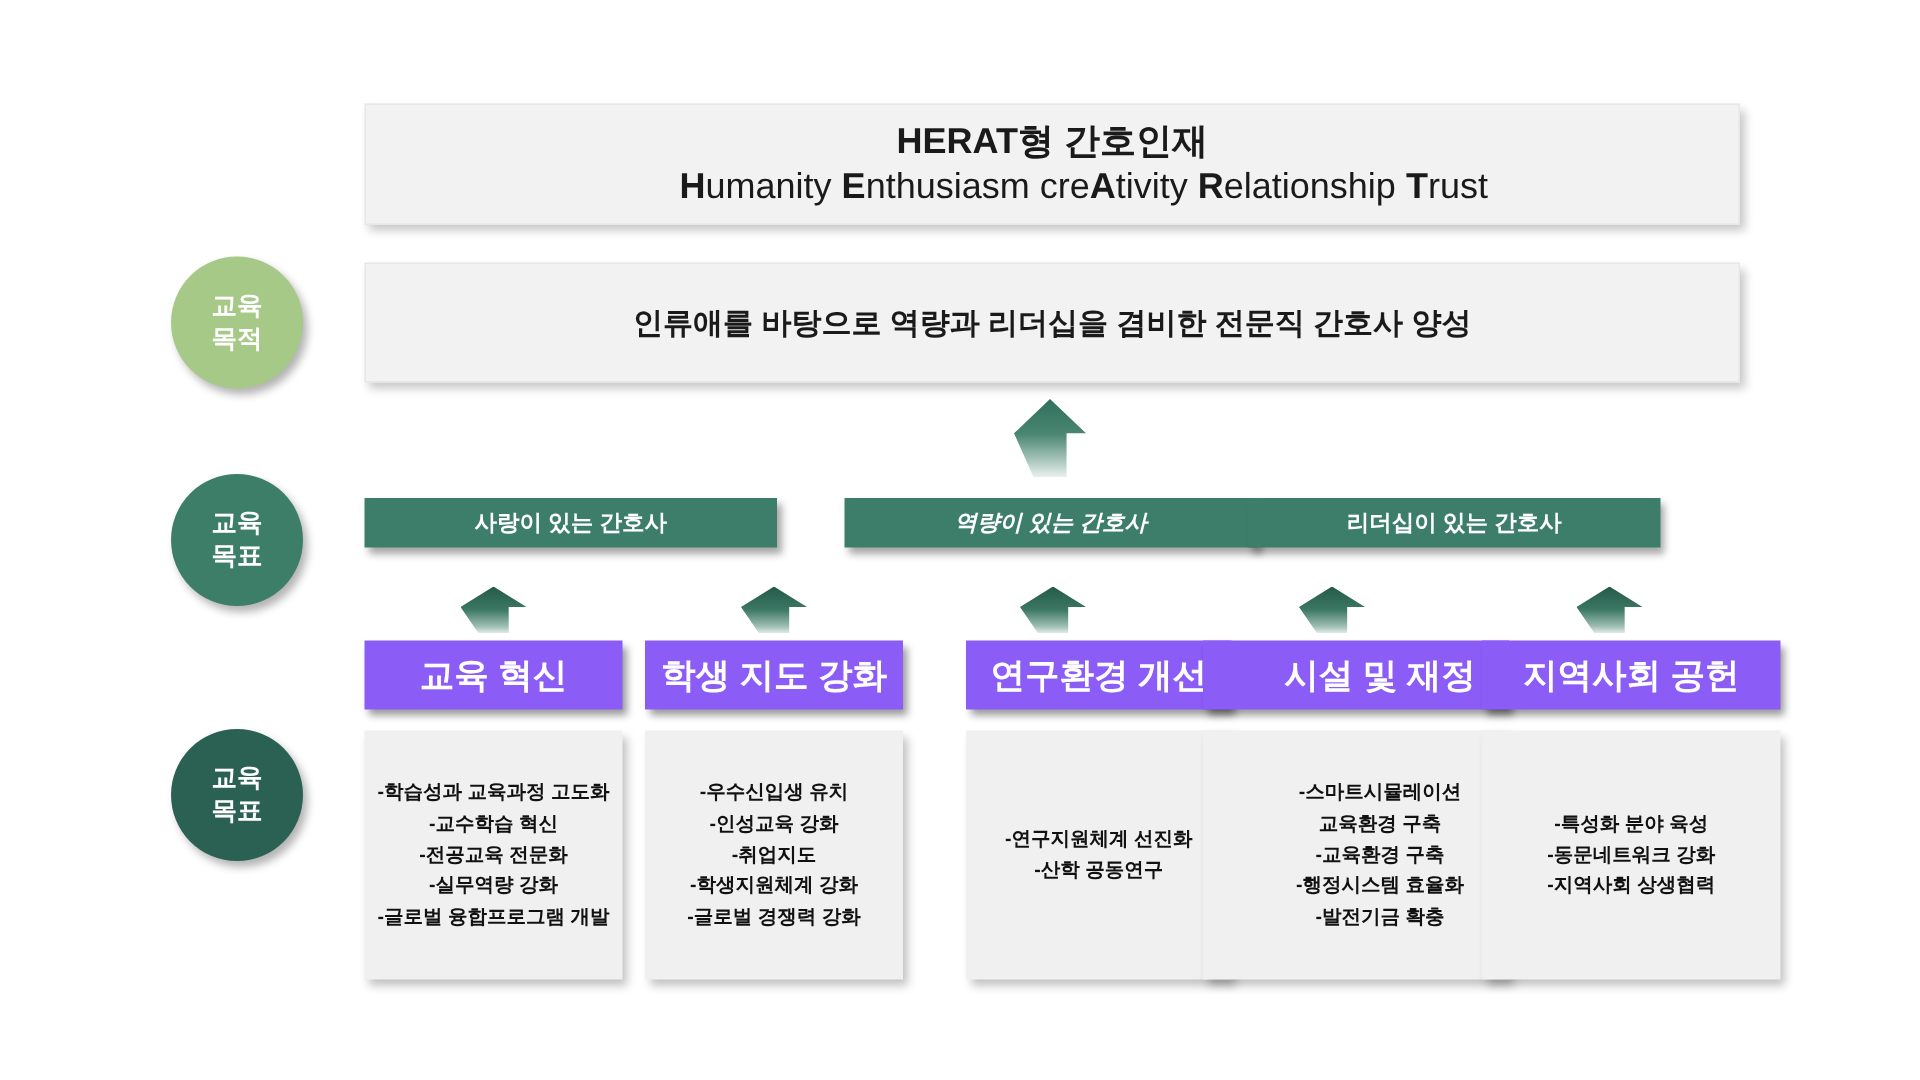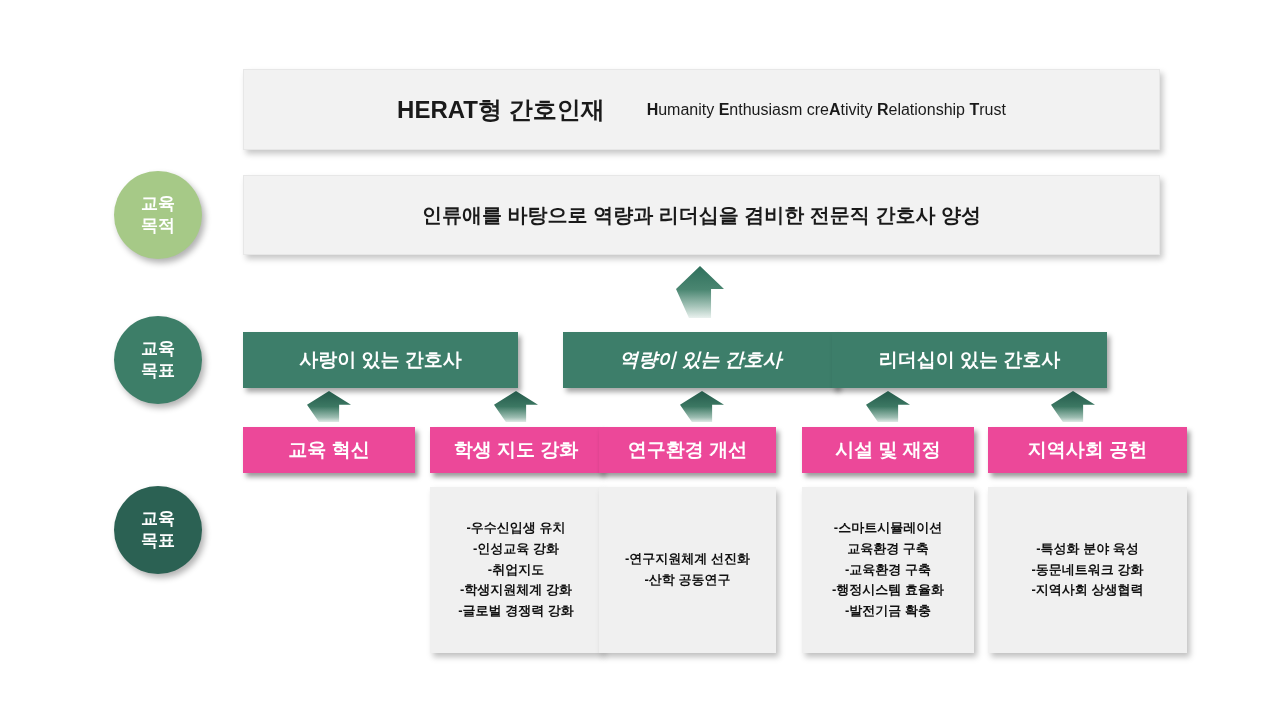--- a/index.html
+++ b/index.html
@@ -12,55 +12,55 @@
     color:#ffffff;font-weight:700;font-size:17px;line-height:1.3;white-space:pre-line;
     box-shadow:3px 4px 6px rgba(0,0,0,0.3);}
   .circle.vision{top:67px;background:#ccca4f;}
   .circle.purpose{top:171px;background:#a6c987;}
   .circle.goals{top:316px;background:#3d7e68;}
   .circle.strategies{top:486px;background:#2b6153;}
 
   
   .banner{position:absolute;left:243px;width:915px;background:#f2f2f2;
     border:1px solid #e7e7e7;box-shadow:3px 4px 6px rgba(0,0,0,0.22);
-    display:flex;align-items:center;justify-content:center;color:#1a1a1a;}
+    display:flex;flex-direction:column;align-items:center;justify-content:center;color:#1a1a1a;}
   .banner.vision-banner{top:69px;height:79px;}
   .banner.purpose-banner{top:175px;height:78px;}
   .banner-title{font-size:24px;font-weight:700;line-height:1.25;}
-  .banner-sub{font-size:16px;font-weight:400;line-height:1.25;margin-left:42px;}
+  .banner-sub{font-size:24px;font-weight:400;line-height:1.25;margin-left:42px;}
   .banner-sub span.b{font-weight:700;}
   .purpose-text{font-size:20px;font-weight:700;}
 
   
   .arrow-up{position:absolute;
     clip-path:polygon(50% 0%,100% 44%,73% 44%,73% 100%,27% 100%,0% 44%);}
   .arrow-big{left:676px;top:266px;width:48px;height:52px;
     background:linear-gradient(180deg,#2f705c 0%,#4a8671 45%,#a7c5ba 78%,#e9f1ee 100%);}
   .arrow-small{top:391px;width:44px;height:31px;
     background:linear-gradient(180deg,#24594a 0%,#3c7863 50%,#9cbdb1 85%,#dfeae6 100%);}
   .arrow-s1{left:307px;} .arrow-s2{left:494px;} .arrow-s3{left:680px;}
   .arrow-s4{left:866px;} .arrow-s5{left:1051px;}
 
   
-  .goal-box{position:absolute;top:332px;height:56px;width:275px;background:#3d7e6a;
-    color:#ffffff;font-size:19px;font-weight:700;display:flex;align-items:center;justify-content:center;
+  .goal-box{position:absolute;top:332px;height:33px;width:275px;background:#3d7e6a;
+    color:#ffffff;font-size:15px;font-weight:700;display:flex;align-items:center;justify-content:center;
     box-shadow:3px 4px 5px rgba(0,0,0,0.35);}
   .goal-1{left:243px;} .goal-2{left:563px;font-style:italic;} .goal-3{left:832px;}
 
   
-  .strat-title{position:absolute;top:427px;height:46px;background:#ec4899;color:#ffffff;
-    font-size:19px;font-weight:700;display:flex;align-items:center;justify-content:center;
+  .strat-title{position:absolute;top:427px;height:46px;background:#8b5cf6;color:#ffffff;
+    font-size:23px;font-weight:700;display:flex;align-items:center;justify-content:center;
     box-shadow:3px 4px 5px rgba(0,0,0,0.4);}
   .strat-list{position:absolute;top:487px;height:166px;background:#f0f0f0;
     box-shadow:3px 4px 6px rgba(0,0,0,0.25);
     display:flex;flex-direction:column;align-items:center;justify-content:center;
     color:#111111;font-size:13px;font-weight:700;line-height:1.6;text-align:center;}
   .strat-list .item{white-space:pre-line;}
-  .col-1{left:243px;width:172px;} .col-2{left:430px;width:172px;} .col-3{left:599px;width:177px;}
-  .col-4{left:802px;width:172px;} .col-5{left:988px;width:199px;}
+  .col-1{left:243px;width:172px;} .col-2{left:430px;width:172px;} .col-3{left:644px;width:177px;}
+  .col-4{left:802px;width:172px;padding-left:32px;} .col-5{left:988px;width:199px;}
 </style>
 </head>
 <body>
 
 <div id="stage">
 
   <div class="circle purpose">교육
 목적</div>
   <div class="circle goals">교육
 목표</div>
@@ -87,20 +87,27 @@
   <div class="arrow-up arrow-small arrow-s3"></div>
   <div class="arrow-up arrow-small arrow-s4"></div>
   <div class="arrow-up arrow-small arrow-s5"></div>
 
   <div class="strat-title col-1">교육 혁신</div>
   <div class="strat-title col-2">학생 지도 강화</div>
   <div class="strat-title col-3">연구환경 개선</div>
   <div class="strat-title col-4">시설 및 재정</div>
   <div class="strat-title col-5">지역사회 공헌</div>
 
+  <div class="strat-list col-1">
+    <div class="item">-학습성과 교육과정 고도화</div>
+    <div class="item">-교수학습 혁신</div>
+    <div class="item">-전공교육 전문화</div>
+    <div class="item">-실무역량 강화</div>
+    <div class="item">-글로벌 융합프로그램 개발</div>
+  </div>
   <div class="strat-list col-2">
     <div class="item">-우수신입생 유치</div>
     <div class="item">-인성교육 강화</div>
     <div class="item">-취업지도</div>
     <div class="item">-학생지원체계 강화</div>
     <div class="item">-글로벌 경쟁력 강화</div>
   </div>
   <div class="strat-list col-3">
     <div class="item">-연구지원체계 선진화</div>
     <div class="item">-산학 공동연구</div>

